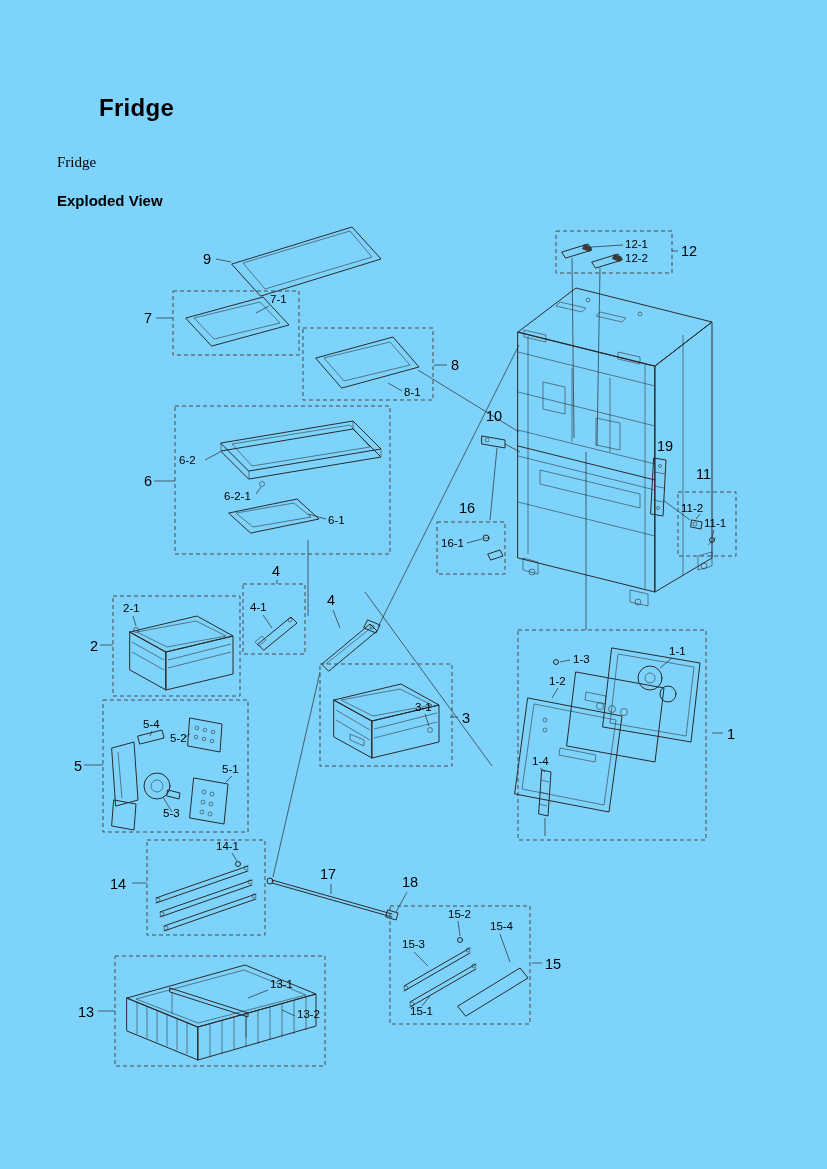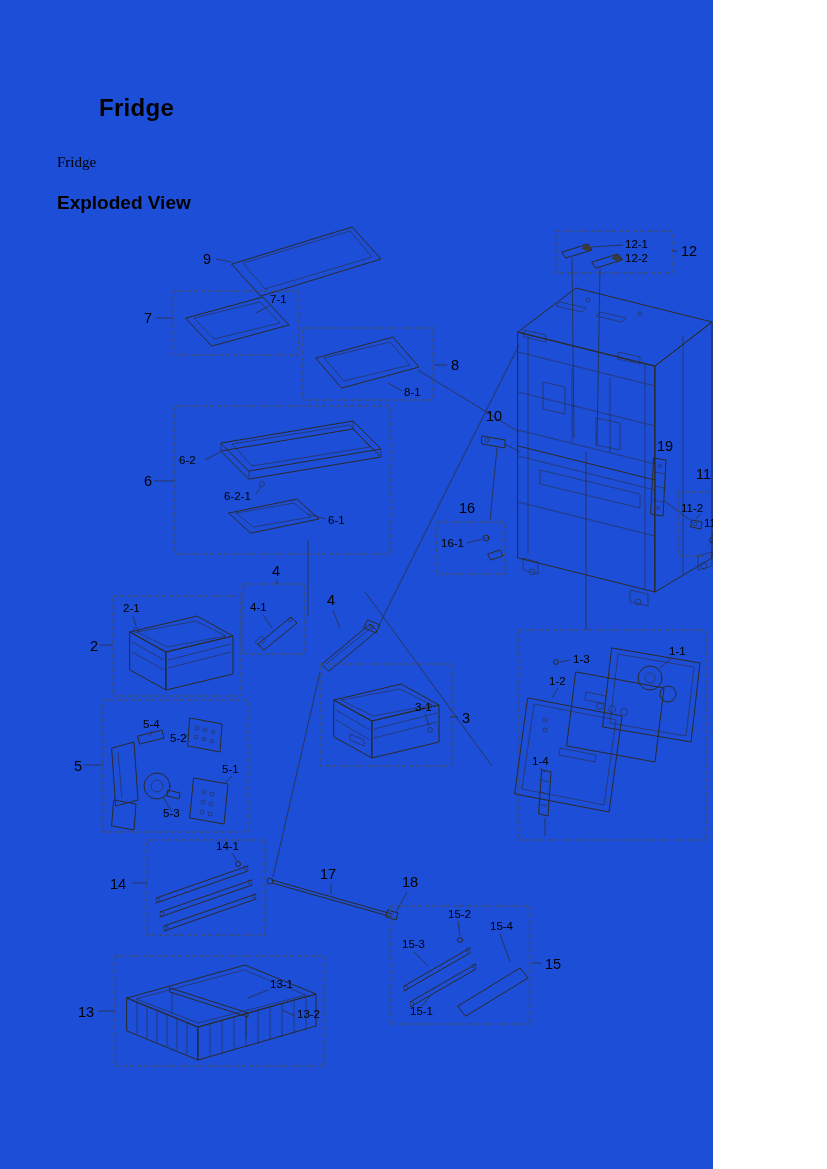--- a/index.html
+++ b/index.html
@@ -1,21 +1,21 @@
 <!DOCTYPE html>
 <html><head>
 <meta charset="utf-8">
 <style>
   * { margin:0; padding:0; box-sizing:border-box; }
   html,body { background:#fff; }
   body { width:827px; height:1169px; position:relative; font-family:"Liberation Sans", sans-serif; color:#000; }
-  .page { position:absolute; left:0; top:0; width:713px; height:1169px; background:#1d4ed8; overflow:hidden; }
+  .page { position:absolute; left:0; top:0; width:827px; height:1169px; background:#7dd3fc; overflow:hidden; }
   .title { position:absolute; left:99px; top:94px; font-size:24px; font-weight:bold; letter-spacing:.3px; }
   .subtitle { position:absolute; left:57px; top:154px; font-size:15px; font-family:"Liberation Serif", serif; }
-  .section-heading { position:absolute; left:57px; top:192px; font-size:19px; font-weight:bold; }
+  .section-heading { position:absolute; left:57px; top:192px; font-size:15px; font-weight:bold; }
   svg.diagram { position:absolute; left:0; top:0; }
   .part   { fill:none; stroke:#2b2b2b; stroke-width:1; stroke-linejoin:round; stroke-linecap:round; }
   .thin   { fill:none; stroke:#2b2b2b; stroke-width:.55; stroke-linejoin:round; }
   .dashbox{ fill:none; stroke:#4a4a4a; stroke-width:1; stroke-dasharray:4 3; }
   .lead   { fill:none; stroke:#2b2b2b; stroke-width:.7; }
   .lbl { font-family:"Liberation Sans", sans-serif; font-size:14.5px; fill:#000; }
   .sub { font-family:"Liberation Sans", sans-serif; font-size:11.5px; fill:#000; }
   .dark { fill:#3a3a3a; stroke:none; }
 </style>
 </head>

